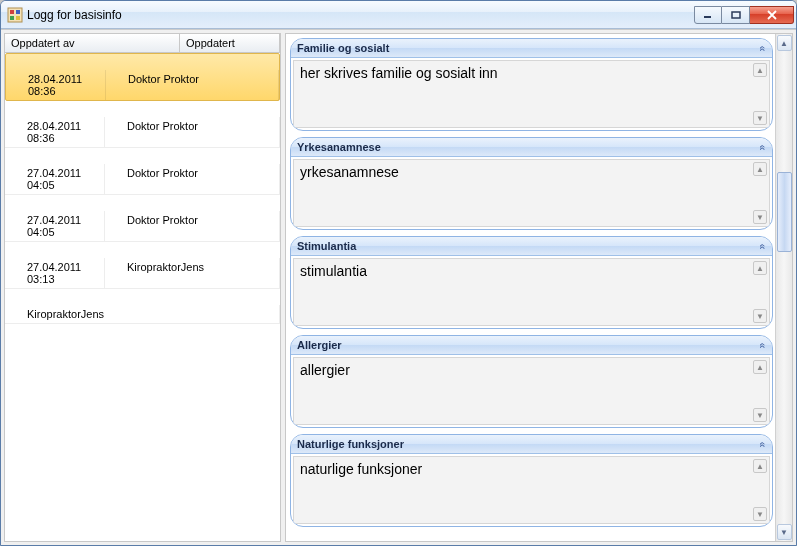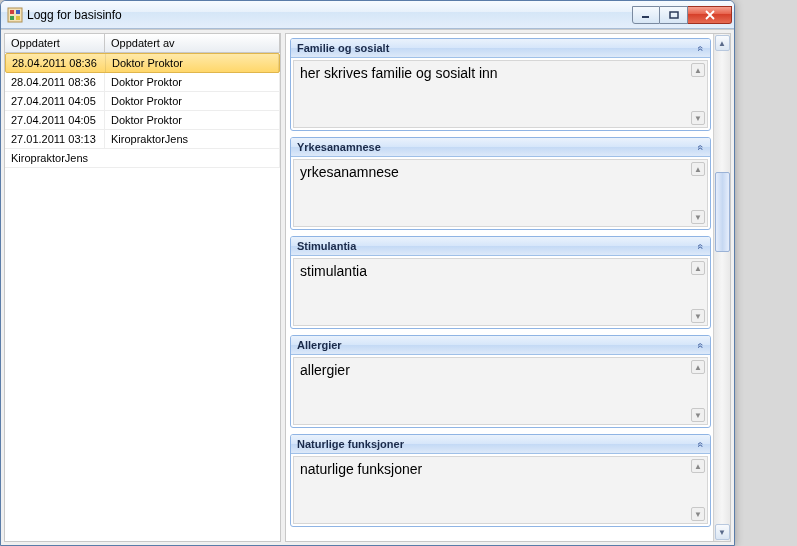--- a/index.html
+++ b/index.html
@@ -3,21 +3,21 @@
   <meta charset="utf-8">
   <style>
     * { box-sizing: border-box; margin: 0; padding: 0; }
     body {
       font-family: "Segoe UI", Tahoma, sans-serif;
       font-size: 12px;
       background: #d8d8d8;
       overflow: hidden;
     }
     .window {
-      width: 735px;
+      width: 797px;
       height: 546px;
       background: #ffffff;
       border: 1px solid #5a7ca8;
       border-radius: 6px 6px 0 0;
       overflow: hidden;
       display: flex;
       flex-direction: column;
       box-shadow: 0 0 8px rgba(0,0,0,0.3);
     }
     .titlebar {
@@ -101,24 +101,25 @@
       display: flex;
       border-bottom: 1px solid #ededed;
       cursor: default;
     }
     .tr.selected {
       background: linear-gradient(to bottom, #ffe9a8, #ffd76b);
       border: 1px solid #e0b64c;
       border-radius: 2px;
     }
     .td {
-      padding: 3px 6px;
+      padding: 3px 22px;
       border-right: 1px solid #ededed;
       font-size: 11px;
       color: #000;
+      margin-top: 16px;
     }
     .tr.selected .td { border-right-color: rgba(0,0,0,0.08); }
     .right-panel {
       flex: 1;
       margin: 3px 3px 3px 2px;
       background: #fff;
       border: 1px solid #c8c8c8;
       display: flex;
       overflow: hidden;
     }
@@ -146,21 +147,21 @@
     .vscroll .track {
       flex:1; width:15px; position:relative;
     }
     .vscroll .thumb {
       position:absolute; left:0; right:0; top:120px; height:80px;
       background: linear-gradient(to right,#e6eefc,#c6d8f2,#e6eefc);
       border:1px solid #9ab2d6; border-radius:2px;
     }
     .panel {
       border: 1px solid #8fb4e4;
-      border-radius: 3px;
+      border-radius: 13px;
       margin-bottom: 6px;
       background: #fff;
       overflow: hidden;
     }
     .panel-header {
       background: linear-gradient(to bottom, #eaf2fc 0%, #d6e6fa 49%, #c3d9f5 50%, #dde9f9 100%);
       border-bottom: 1px solid #9fc0e8;
       padding: 3px 6px;
       display: flex;
       align-items: center;
@@ -238,42 +239,42 @@
         <svg width="12" height="10">
             <path d="M2 1 L10 9 M10 1 L2 9" stroke="#fff" stroke-width="1.8"></path>
           </svg>
       </div>
     </div>
   </div>
 
   <div class="client">
     <div class="left-panel">
       <div class="table-header">
+        <div class="th col-by">Oppdatert av</div>
         <div class="th col-updated">Oppdatert</div>
-        <div class="th col-by">Oppdatert av</div>
       </div>
       <div class="table-body" id="table-body">
           <div class="tr selected">
             <div class="td col-updated">28.04.2011 08:36</div>
             <div class="td col-by">Doktor Proktor</div>
           </div>
           <div class="tr">
             <div class="td col-updated">28.04.2011 08:36</div>
             <div class="td col-by">Doktor Proktor</div>
           </div>
           <div class="tr">
             <div class="td col-updated">27.04.2011 04:05</div>
             <div class="td col-by">Doktor Proktor</div>
           </div>
           <div class="tr">
             <div class="td col-updated">27.04.2011 04:05</div>
             <div class="td col-by">Doktor Proktor</div>
           </div>
           <div class="tr">
-            <div class="td col-updated">27.01.2011 03:13</div>
+            <div class="td col-updated">27.04.2011 03:13</div>
             <div class="td col-by">KiropraktorJens</div>
           </div>
           <div class="tr">
             <div class="td col-by">KiropraktorJens</div>
           </div>
         </div>
     </div>
 
     <div class="right-panel">
       <div class="panels-scroll" id="panels-scroll">

